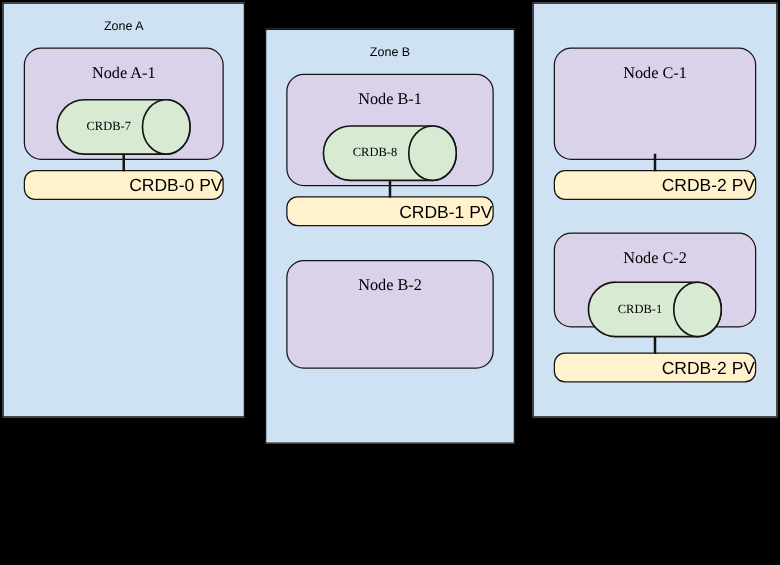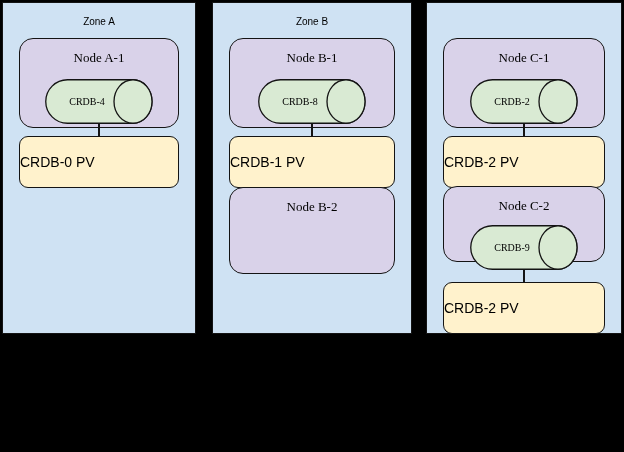--- a/index.html
+++ b/index.html
@@ -8,21 +8,21 @@
     position: relative; overflow: hidden;
     font-family: "Liberation Sans", "DejaVu Sans", sans-serif;
     color: #000;
   }
   .zone {
     position: absolute; top: 2px; height: 332px;
     background: var(--zone-fill); border: 1.5px solid var(--stroke);
     box-sizing: border-box;
   }
   #zone-a { left: 2px;   width: 194px; }
-  #zone-b { left: 212px; width: 200px; }
+  #zone-b { left: 212px; width: 200px; margin-top: 21px; }
   #zone-c { left: 426px; width: 196px; }
 
   .zone-label {
     margin-top: 11px; text-align: center;
     font-size: 10px; line-height: 16px;
   }
   .node {
     position: absolute; left: 16px; right: 16px;
     background: var(--node-fill); border: 1px solid var(--stroke);
     border-radius: 14px; box-sizing: border-box; font-family: Liberation Serif, serif;
@@ -48,42 +48,42 @@
     font-size: 10px;
   }
   .connector {
     position: absolute; left: 50%; transform: translateX(-50%);
     width: 2px; background: var(--stroke); z-index: 2;
   }
   .conn-row1 { top: 120px; height: 14px; }
   .conn-row2 { top: 266px; height: 14px; }
 
   .pv {
-    position: absolute; left: 16px; right: 16px; height: 52px;
+    position: absolute; left: 16px; right: 16px; height: 24px;
     background: var(--pv-fill); border: 1px solid var(--stroke);
     border-radius: 9px; box-sizing: border-box;
-    display: flex; align-items: center; justify-content: flex-start;
+    display: flex; align-items: center; justify-content: flex-end;
     font-size: 14px;
   }
   .pv-row1 { top: 133px; }
   .pv-row2 { top: 279px; }
 </style>
 </head>
 <body style="background: rgb(0, 0, 0);">
 
 <div class="zone" id="zone-a">
   <div class="zone-label">Zone A</div>
   <div class="node node-row1" id="node-a1">
     <div class="node-label">Node A-1</div>
     <div class="cylinder">
       <svg viewBox="0 0 108 45" width="108" height="45">
         <path d="M22.5 0.75 H88 A19 21.75 0 0 1 88 44.25 H22.5 A21.75 21.75 0 0 1 22.5 0.75 Z" fill="var(--db-fill)" stroke="var(--stroke)" stroke-width="1.3"></path>
         <ellipse cx="88" cy="22.5" rx="19" ry="21.75" fill="var(--db-fill)" stroke="var(--stroke)" stroke-width="1.3"></ellipse>
       </svg>
-      <div class="cyl-label">CRDB-4</div>
+      <div class="cyl-label">CRDB-7</div>
     </div>
   </div>
   <div class="connector conn-row1"></div>
   <div class="pv pv-row1">
     <span>CRDB-0 PV</span>
   </div>
 </div>
 
 <div class="zone" id="zone-b">
   <div class="zone-label">Zone B</div>
@@ -102,39 +102,32 @@
     <span>CRDB-1 PV</span>
   </div>
   <div class="node" id="node-b2">
     <div class="node-label">Node B-2</div>
   </div>
 </div>
 
 <div class="zone" id="zone-c">
   <div class="node node-row1" id="node-c1">
     <div class="node-label">Node C-1</div>
-    <div class="cylinder">
-      <svg viewBox="0 0 108 45" width="108" height="45">
-        <path d="M22.5 0.75 H88 A19 21.75 0 0 1 88 44.25 H22.5 A21.75 21.75 0 0 1 22.5 0.75 Z" fill="var(--db-fill)" stroke="var(--stroke)" stroke-width="1.3"></path>
-        <ellipse cx="88" cy="22.5" rx="19" ry="21.75" fill="var(--db-fill)" stroke="var(--stroke)" stroke-width="1.3"></ellipse>
-      </svg>
-      <div class="cyl-label">CRDB-2</div>
-    </div>
   </div>
   <div class="connector conn-row1"></div>
   <div class="pv pv-row1">
     <span>CRDB-2 PV</span>
   </div>
   <div class="node" id="node-c2">
     <div class="node-label">Node C-2</div>
     <div class="cylinder">
       <svg viewBox="0 0 108 45" width="108" height="45">
         <path d="M22.5 0.75 H88 A19 21.75 0 0 1 88 44.25 H22.5 A21.75 21.75 0 0 1 22.5 0.75 Z" fill="var(--db-fill)" stroke="var(--stroke)" stroke-width="1.3"></path>
         <ellipse cx="88" cy="22.5" rx="19" ry="21.75" fill="var(--db-fill)" stroke="var(--stroke)" stroke-width="1.3"></ellipse>
       </svg>
-      <div class="cyl-label">CRDB-9</div>
+      <div class="cyl-label">CRDB-1</div>
     </div>
   </div>
   <div class="connector conn-row2"></div>
   <div class="pv pv-row2">
     <span>CRDB-2 PV</span>
   </div>
 </div>
 
 </body></html>

